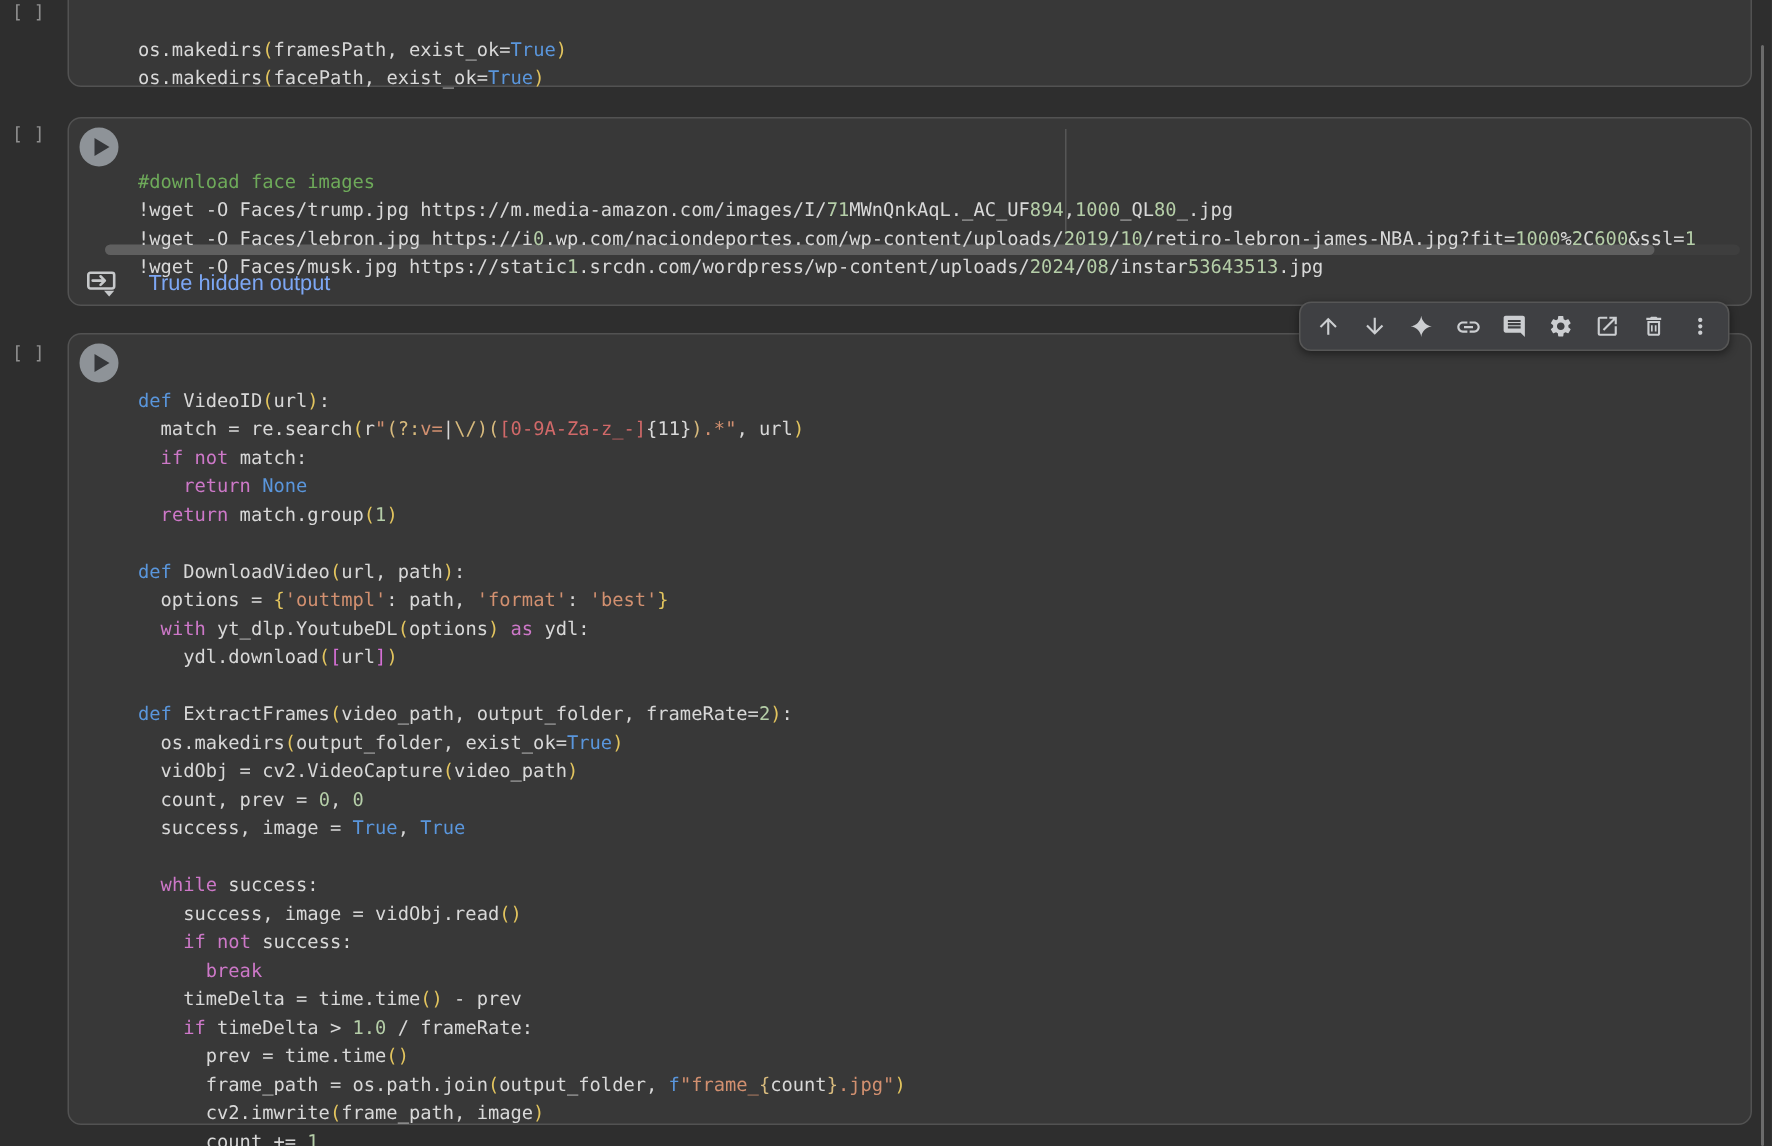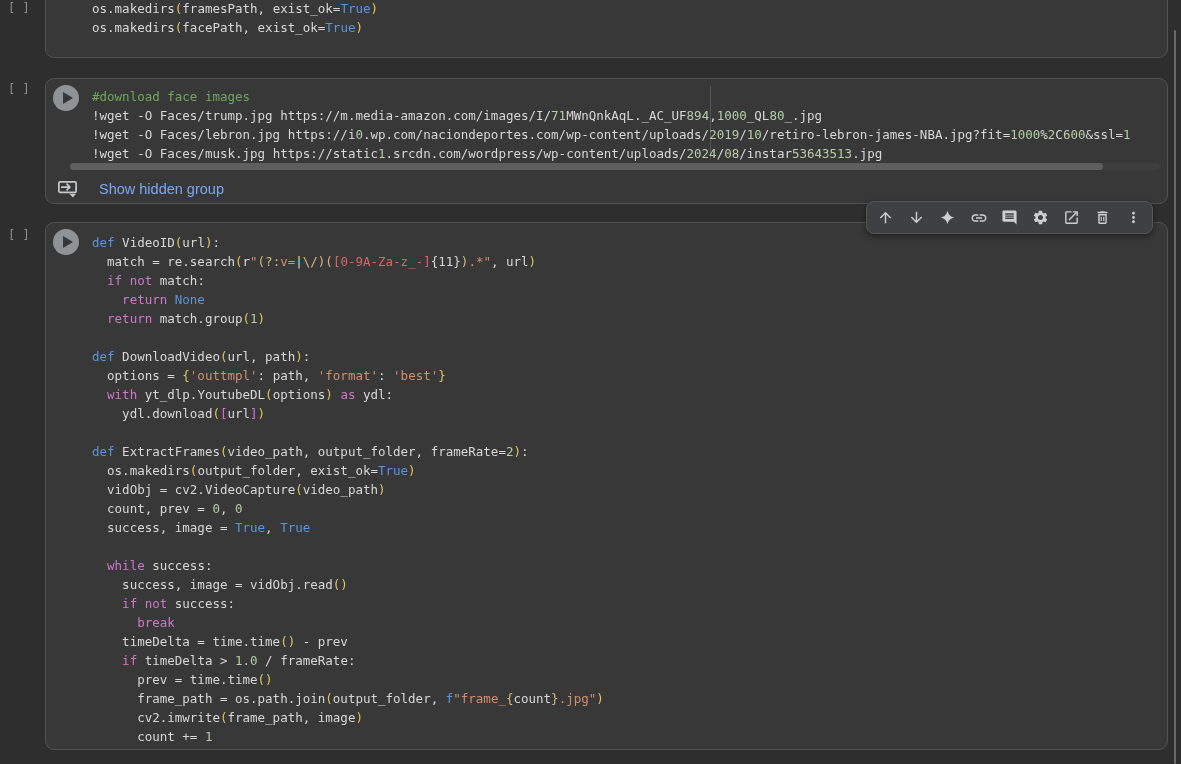--- a/index.html
+++ b/index.html
@@ -11,21 +11,21 @@
     position:absolute;left:8px;color:#8f8f8f;
     font-family:"DejaVu Sans Mono",monospace;font-size:12px;line-height:14px;
   }
   .cell{
     position:absolute;left:45px;width:1123px;box-sizing:border-box;
     background:#383838;border:1px solid #525252;border-radius:9px;
   }
   .code{
     position:absolute;font-family:"DejaVu Sans Mono",monospace;
     font-size:12.5px;line-height:19px;white-space:pre;
-    width:1071px;overflow:hidden;z-index:2;
+    width:1071px;overflow:hidden;z-index:2;margin-top:24px;
   }
   .code-line{height:19px;}
   .code .u{text-underline-offset:3px;}
   .playbtn{
     position:absolute;width:26px;height:26px;border-radius:50%;
     background:#8e9398;display:flex;align-items:center;justify-content:center;
     cursor:pointer;z-index:3;border:none;padding:0;
   }
   .playbtn::after{
     content:"";display:block;margin-left:3px;
@@ -71,21 +71,21 @@
   <div class="hscroll-thumb"></div>
 </div>
 <div class="output-toggle">
   <span class="out-icon">
     <svg width="23" height="23" viewBox="0 0 24 24" fill="none" stroke="#c6c8ca" stroke-width="1.8">
       <rect x="3" y="5" width="18" height="11" rx="1.5"></rect>
       <path d="M6 10.5h8M11.5 7.5l3 3-3 3" stroke-linecap="round" stroke-linejoin="round"></path>
       <path d="M14 17.5h7l-3.5 4z" fill="#c6c8ca" stroke="none"></path>
     </svg>
   </span>
-  <span class="lbl">Show hidden group</span>
+  <span class="lbl">True hidden output</span>
 </div>
 
 <div class="toolbar">
   <button class="tbicon">
     <svg width="17" height="17" viewBox="0 0 24 24">
         <path d="M4 12l1.41 1.41L11 7.83V20h2V7.83l5.58 5.59L20 12l-8-8-8 8z"></path>
       </svg>
   </button>
   <button class="tbicon">
     <svg width="17" height="17" viewBox="0 0 24 24">

